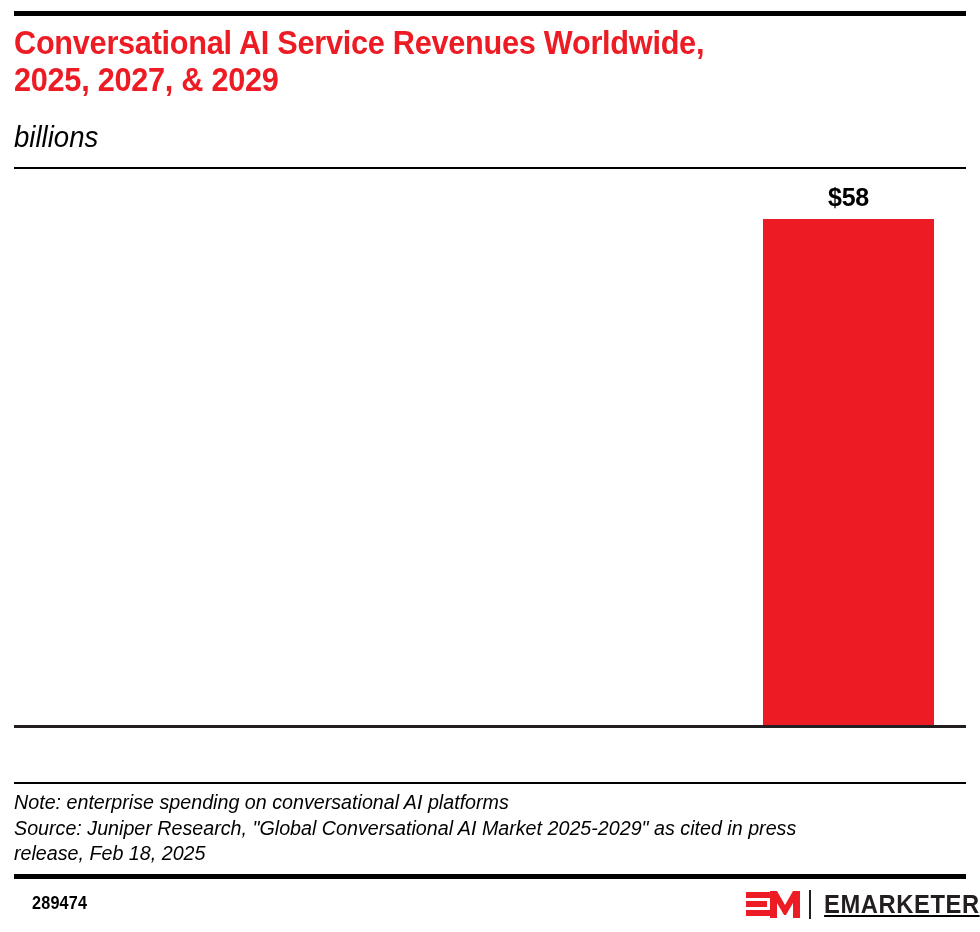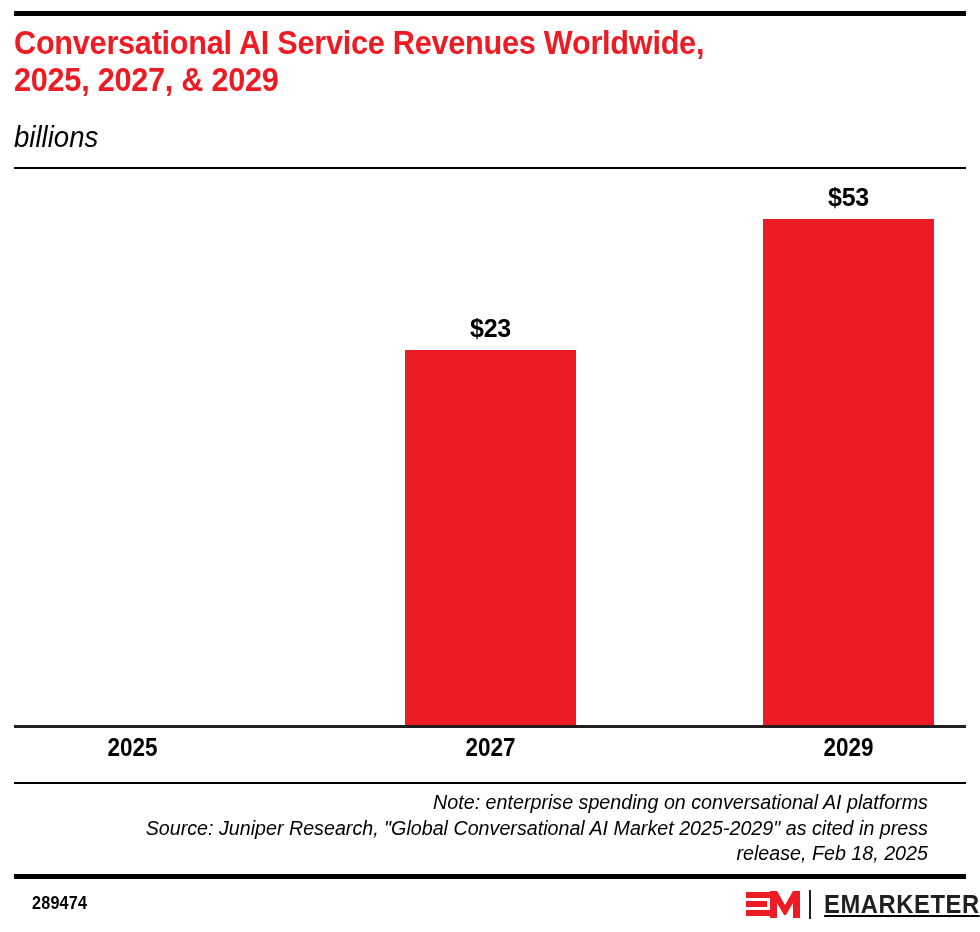--- a/index.html
+++ b/index.html
@@ -111,21 +111,20 @@
   }
   .xlabel.g0{left:33px;}
   .xlabel.g1{left:391px;}
   .xlabel.g2{left:749px;}
 
   
   .notes{
     position:absolute;
     left:14px;top:789px;
     width:952px;
-    text-align:right;
   }
   .note-line{
     margin:0;
     font-family:"Liberation Sans Narrow","Liberation Sans",sans-serif;
     font-style:italic;
     font-size:20.5px;
     line-height:25.5px;
     color:#000000;
     transform:scaleX(0.96);
     transform-origin:left top;
@@ -192,39 +191,30 @@
 2025, 2027, &amp; 2029</h1>
   </div>
   <div class="chart-subtitle">billions</div>
 
   <div class="rule rule-under-sub"></div>
 
   <div class="plot">
     <div class="bars">
 
 
-      <div class="bar-group g1">
-        <div class="bar-value" id="v1" style="bottom: 384px;">$23</div>
-        <div class="bar" id="b1" style="height: 375px;"></div>
-      </div>
 
       <div class="bar-group g2">
-        <div class="bar-value" id="v2" style="bottom: 515px;">$53</div>
+        <div class="bar-value" id="v2" style="bottom: 515px;">$58</div>
         <div class="bar" id="b2" style="height: 506px;"></div>
       </div>
 
     </div>
     <div class="axis-line"></div>
   </div>
 
-  <div class="xlabels">
-    <div class="xlabel g0">2025</div>
-    <div class="xlabel g1">2027</div>
-    <div class="xlabel g2">2029</div>
-  </div>
 
   <div class="rule rule-above-note"></div>
 
   <div class="notes">
     <p class="note-line">Note: enterprise spending on conversational AI platforms</p>
     <p class="note-line">Source: Juniper Research, "Global Conversational AI Market 2025-2029" as cited in press</p>
     <p class="note-line">release, Feb 18, 2025</p>
   </div>
 
   <div class="rule rule-above-footer"></div>

